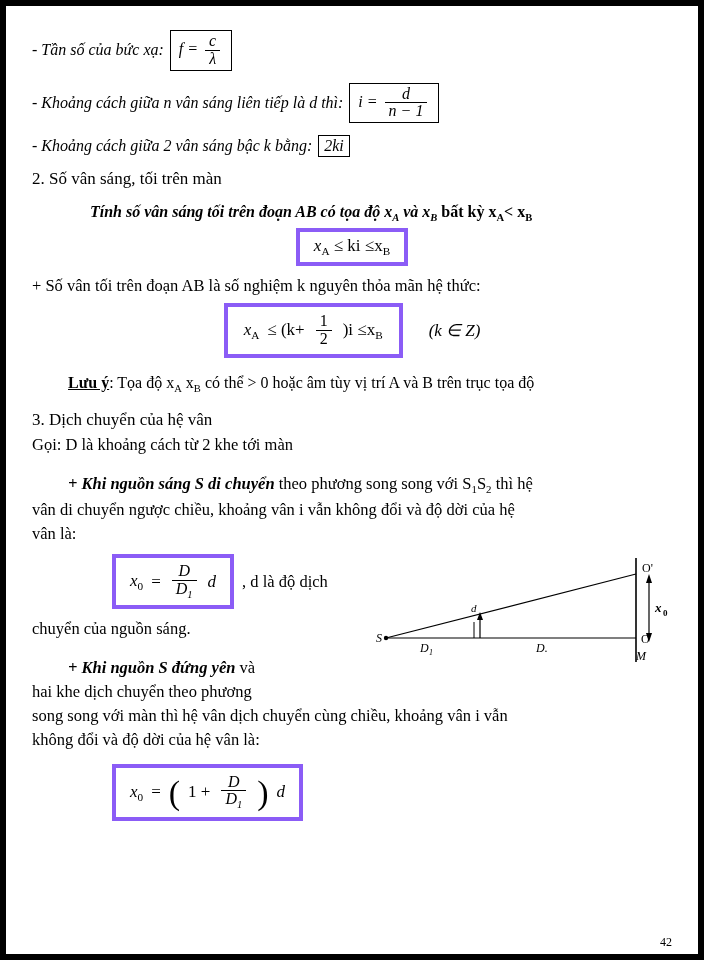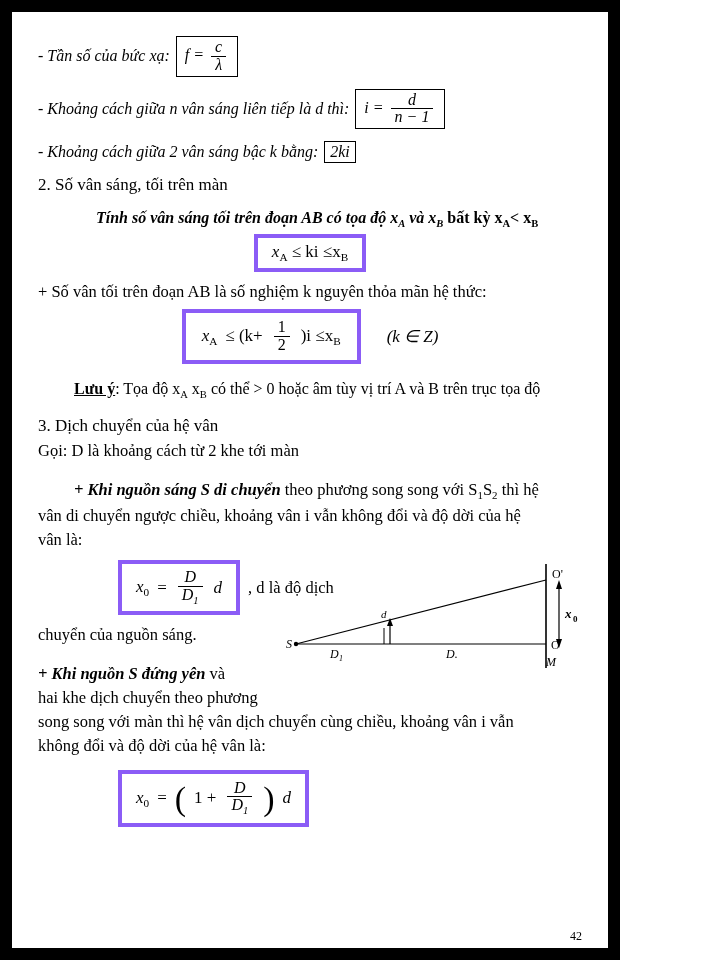--- a/index.html
+++ b/index.html
@@ -9,24 +9,24 @@
   }
   body {
     width: 704px;
     height: 960px;
     font-family: "Liberation Serif", serif;
     color: #000;
     overflow: hidden;
   }
   .page {
     position: relative;
-    width: 620px;
+    width: 704px;
     height: 960px;
     box-sizing: border-box;
-    padding: 10px;
+    padding: 4px;
     background: #000;
   }
   .page-inner {
     position: relative;
     width: 100%;
     height: 100%;
     background: #fff;
     box-sizing: border-box;
     border: 2px solid #000;
     padding: 18px 26px 10px 26px;
@@ -241,21 +241,21 @@
         <text x="287" y="62" font-family="Liberation Serif, serif" font-size="13" font-style="italic" font-weight="bold">x</text>
         <text x="295" y="66" font-family="Liberation Serif, serif" font-size="9" font-weight="bold">0</text>
         <text x="273" y="93" font-family="Liberation Serif, serif" font-size="12">O</text>
         <text x="268" y="110" font-family="Liberation Serif, serif" font-size="12" font-style="italic">M</text>
       </svg>
 
       <div class="para" style="margin-top:8px;">chuyển của nguồn sáng.</div>
     </div>
 
     <div class="para" style="margin-top:6px; width:330px;">
-      <span style="" class="bold ital">+ Khi nguồn S đứng yên</span><span> và</span>
+      <span style="margin-left:36px;" class="bold ital">+ Khi nguồn S đứng yên</span><span> và</span>
     </div>
     <div class="para" style="width:330px;">hai khe dịch chuyển theo phương</div>
     <div class="para">song song với màn thì hệ vân dịch chuyển cùng chiều, khoảng vân i vẫn</div>
     <div class="para">không đổi và độ dời của hệ vân là:</div>
 
     <div style="display:flex; align-items:center; gap:8px; margin-left:80px; margin-top:12px;">
       <span class="formula-box" style="padding:6px 14px;">
         <span class="blockmath" style="display:inline-flex;">
           <span><span class="mathi">x</span><sub>0</sub></span>
           <span>=</span>

